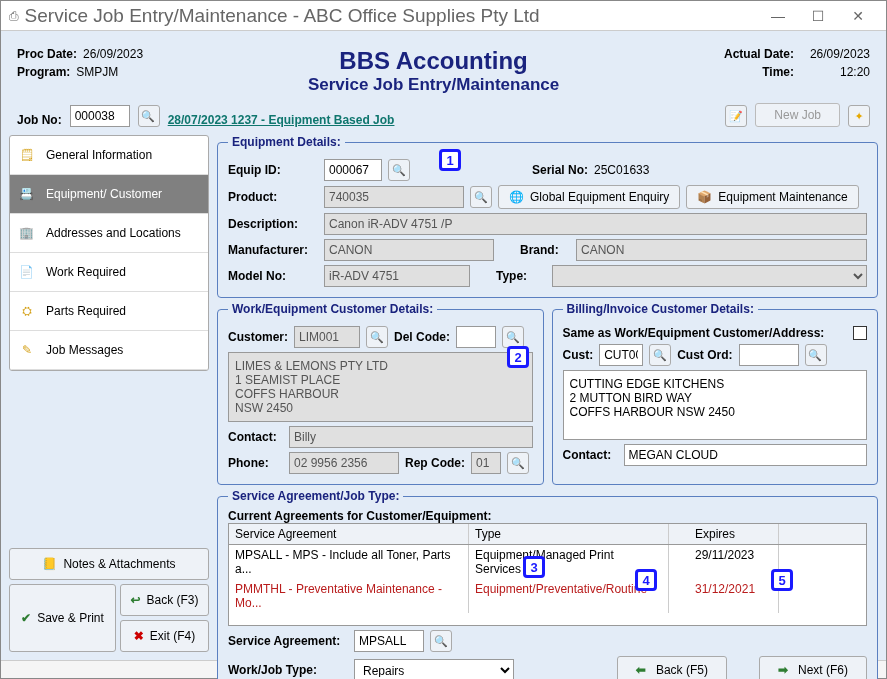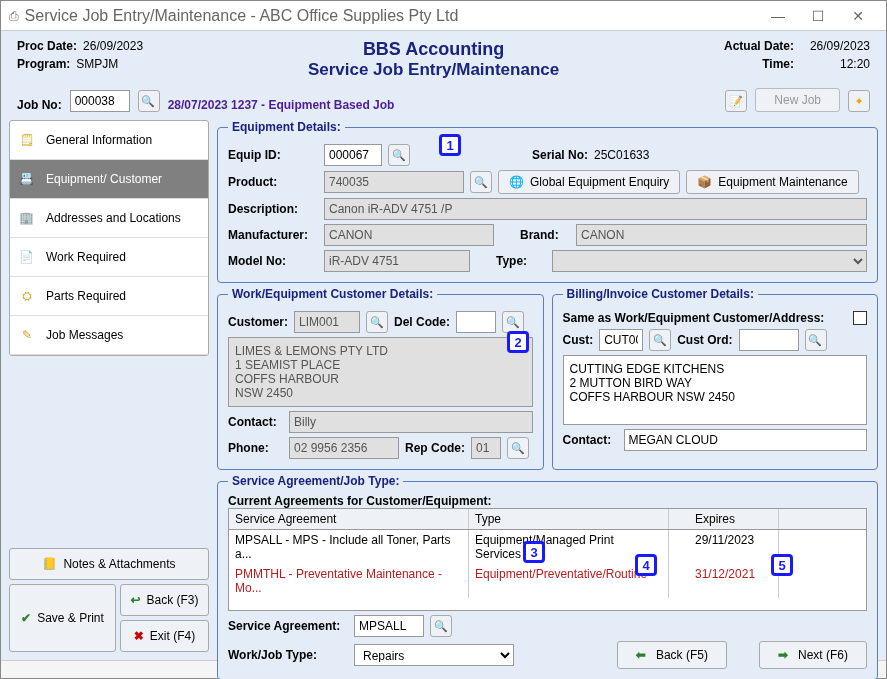--- a/index.html
+++ b/index.html
@@ -1,30 +1,30 @@
 <!DOCTYPE html>
 <html><head>
 <meta charset="utf-8">
 <style>
   * { box-sizing: border-box; font-family: Arial, sans-serif; font-size: 12px; }
   body { margin: 0; background: #fff; }
   .window { width: 887px; height: 679px; border: 1px solid #888; display: flex; flex-direction: column; background: #e3ecf7; }
   .titlebar { height: 30px; background: #fff; border-bottom: 1px solid #ccc; display: flex; align-items: center; padding: 0 8px; color: #666; }
-  .titlebar .title { flex: 1; font-size: 16px; }
+  .titlebar .title { flex: 1; font-size: 19px; }
   .titlebar .ctl { width: 40px; text-align: center; font-size: 14px; color: #666; }
-  .topbar { padding: 8px 16px 4px; display: flex; align-items: flex-start; }
+  .topbar { padding: 16px 16px 4px; display: flex; align-items: flex-start; }
   .topbar .left, .topbar .right { display: flex; flex-direction: column; gap: 4px; }
   .topbar .left div, .topbar .right div { display: flex; gap: 6px; }
   .topbar .label { font-weight: bold; }
   .topbar .center { flex: 1; text-align: center; }
-  .apptitle { color: #1a237e; font-size: 18px; font-weight: bold; }
+  .apptitle { color: #1a237e; font-size: 24px; font-weight: bold; }
   .subtitle { color: #1a237e; font-size: 17px; font-weight: bold; }
   .jobrow { padding: 4px 16px 8px; display: flex; align-items: flex-end; gap: 8px; }
   .jobrow .spacer { flex: 1; }
-  .link { color: #4c1d95; font-weight: bold; }
+  .link { color: #0f766e; text-decoration: underline; font-weight: bold; }
   .iconbtn { width: 22px; height: 22px; background: #eef2f7; border: 1px solid #aaa; border-radius: 3px; display: inline-flex; align-items: center; justify-content: center; font-size: 11px; cursor: pointer; }
   .mag { color: #555; }
   .newjob { background: #eef2f7; border: 1px solid #bbb; border-radius: 3px; padding: 4px 18px; color: #999; }
   .mainrow { flex: 1; display: flex; padding: 0 8px 8px; gap: 8px; min-height: 0; }
   .sidebar { width: 200px; display: flex; flex-direction: column; gap: 4px; }
   .sidelist { background: #fff; border: 1px solid #aaa; border-radius: 3px; overflow: hidden; }
   .sideitem { display: flex; align-items: center; gap: 10px; padding: 10px 8px; border-bottom: 1px solid #ddd; cursor: pointer; }
   .sideitem.selected { background: #808080; color: #fff; }
   .sideitem .sicon { width: 18px; height: 18px; display: inline-flex; align-items: center; justify-content: center; color: #d4a017; }
   .sbtn { background: #eef2f7; border: 1px solid #aaa; border-radius: 3px; padding: 8px; display: flex; align-items: center; justify-content: center; gap: 6px; cursor: pointer; }

